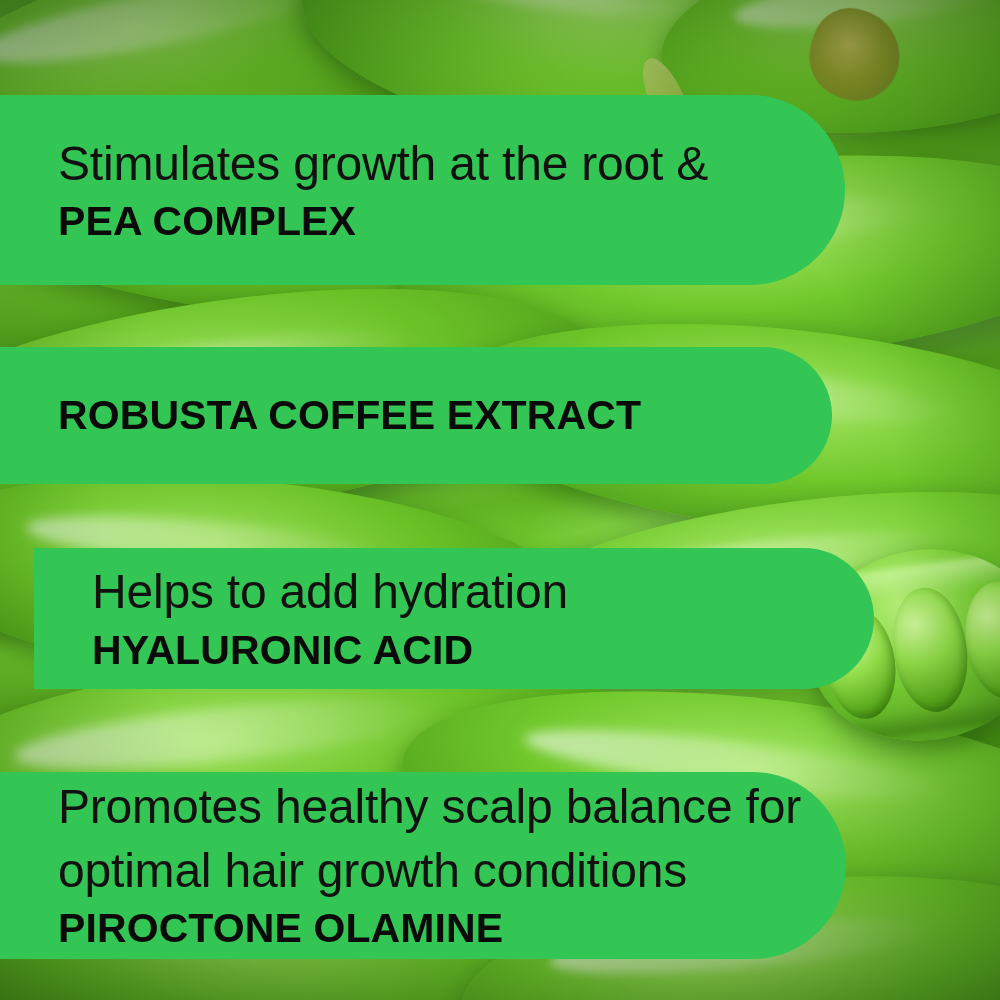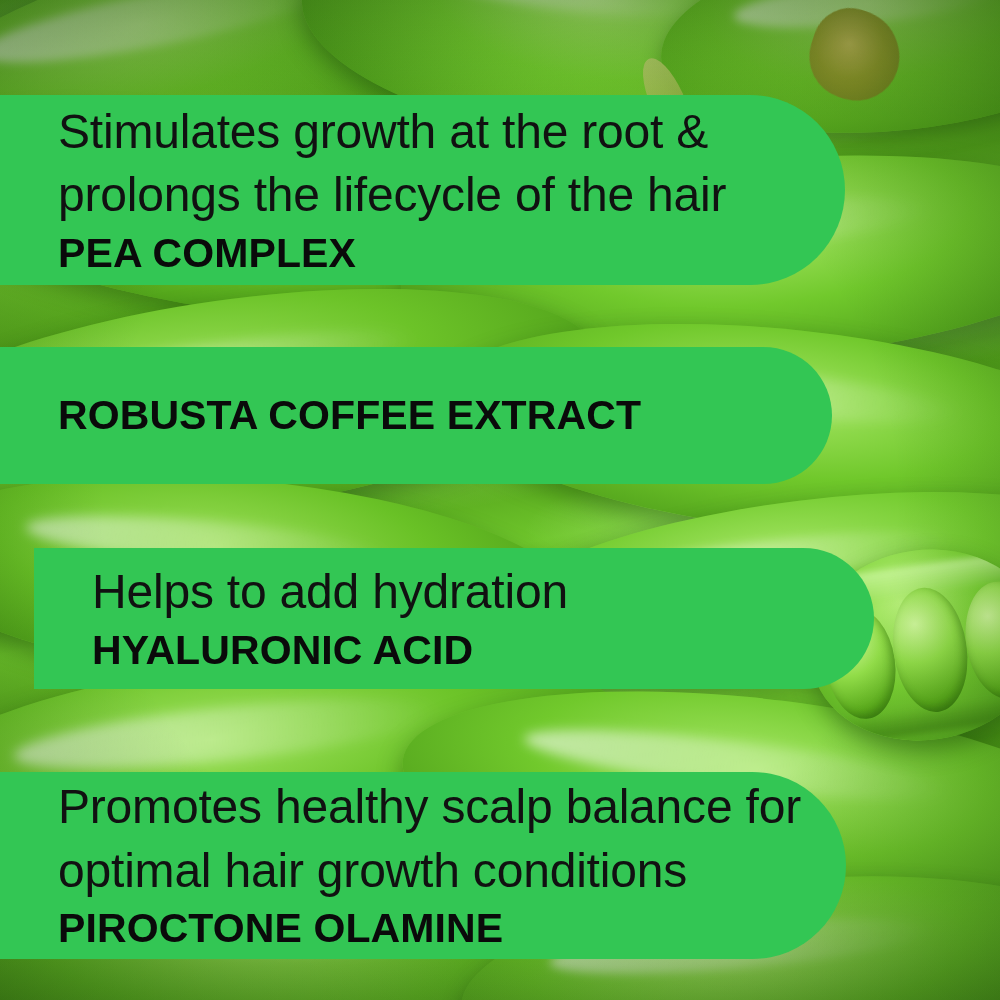--- a/index.html
+++ b/index.html
@@ -280,21 +280,20 @@
       <div class="pea pea-2"></div>
       <div class="pea pea-3"></div>
       <div class="pod-rim"></div>
     </div>
   </div>
 
   <div class="bg-grade"></div>
 
   <div class="banner banner-1">
     <div class="benefit-line">Stimulates growth at the root &amp;</div>
-    <div class="benefit-line">prolongs the lifecycle of the hair</div>
     <div class="ingredient-name">PEA COMPLEX</div>
   </div>
 
   <div class="banner banner-2">
     <div class="ingredient-name">ROBUSTA COFFEE EXTRACT</div>
   </div>
 
   <div class="banner banner-3">
     <div class="benefit-line">Helps to add hydration</div>
     <div class="ingredient-name">HYALURONIC ACID</div>

